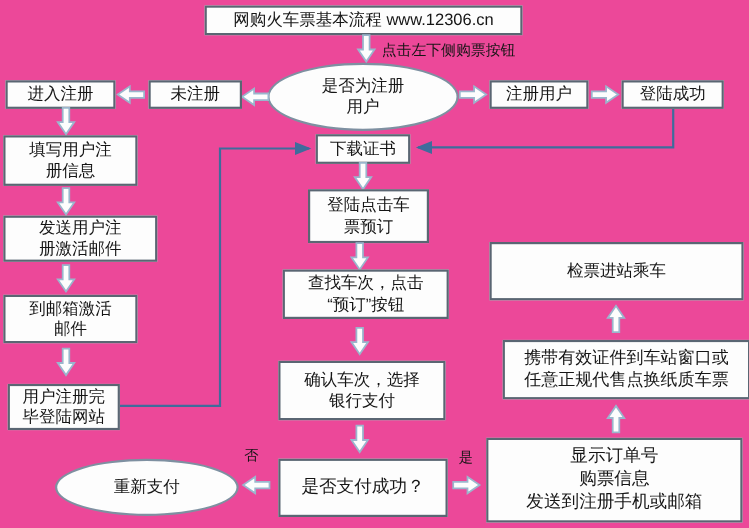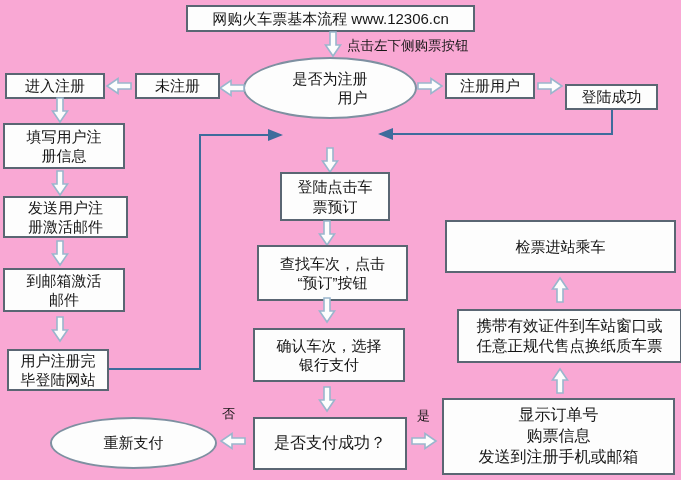--- a/index.html
+++ b/index.html
@@ -1,29 +1,29 @@
 <!DOCTYPE html>
 <html><head>
 <meta charset="utf-8">
 <style>
   html,body { margin:0; padding:0; background:#e9e9e9; }
   #canvas {
-    position:relative; width:681px; height:480px; background:#f9a8d4;
+    position:relative; width:681px; height:480px; background:#ec4899;
     font-family:"Liberation Sans","DejaVu Sans",sans-serif; color:#111;
     overflow:hidden; margin:0 auto;
   }
   .node {
     position:absolute; box-sizing:border-box;
     border:2px solid #5a6673; background:#fdfdfd;
     display:flex; align-items:center; justify-content:center;
     text-align:center; white-space:pre-line;
     font-size:15px; line-height:1.3; color:#151515;
   }
   .ellipse {
-    border-radius:50%; border-color:#7e90a1;text-align:right;
+    border-radius:50%; border-color:#7e90a1;
   }
   .lbl {
     position:absolute; font-size:13px; color:#151515; white-space:nowrap;
   }
   .barrow {
     position:absolute; width:26px; height:18px; overflow:visible;
   }
   .dir-right { transform:rotate(0deg); }
   .dir-down  { transform:rotate(90deg); }
   .dir-left  { transform:rotate(180deg); }
@@ -71,57 +71,58 @@
     </svg>
   <div class="node" style="left:5px;top:73px;width:100px;height:26px">进入注册</div>
 
   <svg class="barrow dir-right" style="left:417px;top:77px" viewBox="0 0 26 18">
       <use href="#blockArrowPath"></use>
     </svg>
   <div class="node" style="left:445px;top:73px;width:90px;height:26px">注册用户</div>
   <svg class="barrow dir-right" style="left:537px;top:77px" viewBox="0 0 26 18">
       <use href="#blockArrowPath"></use>
     </svg>
-  <div class="node" style="left:565px;top:84px;width:93px;height:26px">登陆成功</div>
+  <div class="node" style="left:565px;top:73px;width:93px;height:26px">登陆成功</div>
 
   <svg class="barrow dir-down" style="left:47px;top:101px" viewBox="0 0 26 18">
       <use href="#blockArrowPath"></use>
     </svg>
   <div class="node" style="left:3px;top:123px;width:122px;height:46px">填写用户注
 册信息</div>
 
   <svg class="barrow dir-down" style="left:47px;top:174px" viewBox="0 0 26 18">
       <use href="#blockArrowPath"></use>
     </svg>
-  <div class="node" style="left:3px;top:196px;width:125px;height:42px">发送用户注
+  <div class="node" style="left:3px;top:196px;width:140px;height:42px">发送用户注
 册激活邮件</div>
 
   <svg class="barrow dir-down" style="left:47px;top:244px" viewBox="0 0 26 18">
       <use href="#blockArrowPath"></use>
     </svg>
   <div class="node" style="left:3px;top:268px;width:122px;height:44px">到邮箱激活
 邮件</div>
 
   <svg class="barrow dir-down" style="left:47px;top:320px" viewBox="0 0 26 18">
       <use href="#blockArrowPath"></use>
     </svg>
   <div class="node" style="left:7px;top:349px;width:102px;height:42px">用户注册完
 毕登陆网站</div>
 
+  <div class="node" style="left:287px;top:122px;width:86px;height:27px">下载证书</div>
 
   <svg class="barrow dir-down" style="left:317px;top:151px" viewBox="0 0 26 18">
       <use href="#blockArrowPath"></use>
     </svg>
   <div class="node" style="left:280px;top:172px;width:110px;height:49px">登陆点击车
 票预订</div>
 
   <svg class="barrow dir-down" style="left:314px;top:224px" viewBox="0 0 26 18">
       <use href="#blockArrowPath"></use>
     </svg>
-  <div class="node" style="left:257px;top:245px;width:151px;height:56px">查找车次，点击
+  <div class="node" style="left:257px;top:245px;width:151px;height:45px">查找车次，点击
 “预订”按钮</div>
 
   <svg class="barrow dir-down" style="left:314px;top:301px" viewBox="0 0 26 18">
       <use href="#blockArrowPath"></use>
     </svg>
   <div class="node" style="left:253px;top:328px;width:152px;height:54px">确认车次，选择
 银行支付</div>
 
   <svg class="barrow dir-down" style="left:314px;top:390px" viewBox="0 0 26 18">
       <use href="#blockArrowPath"></use>

